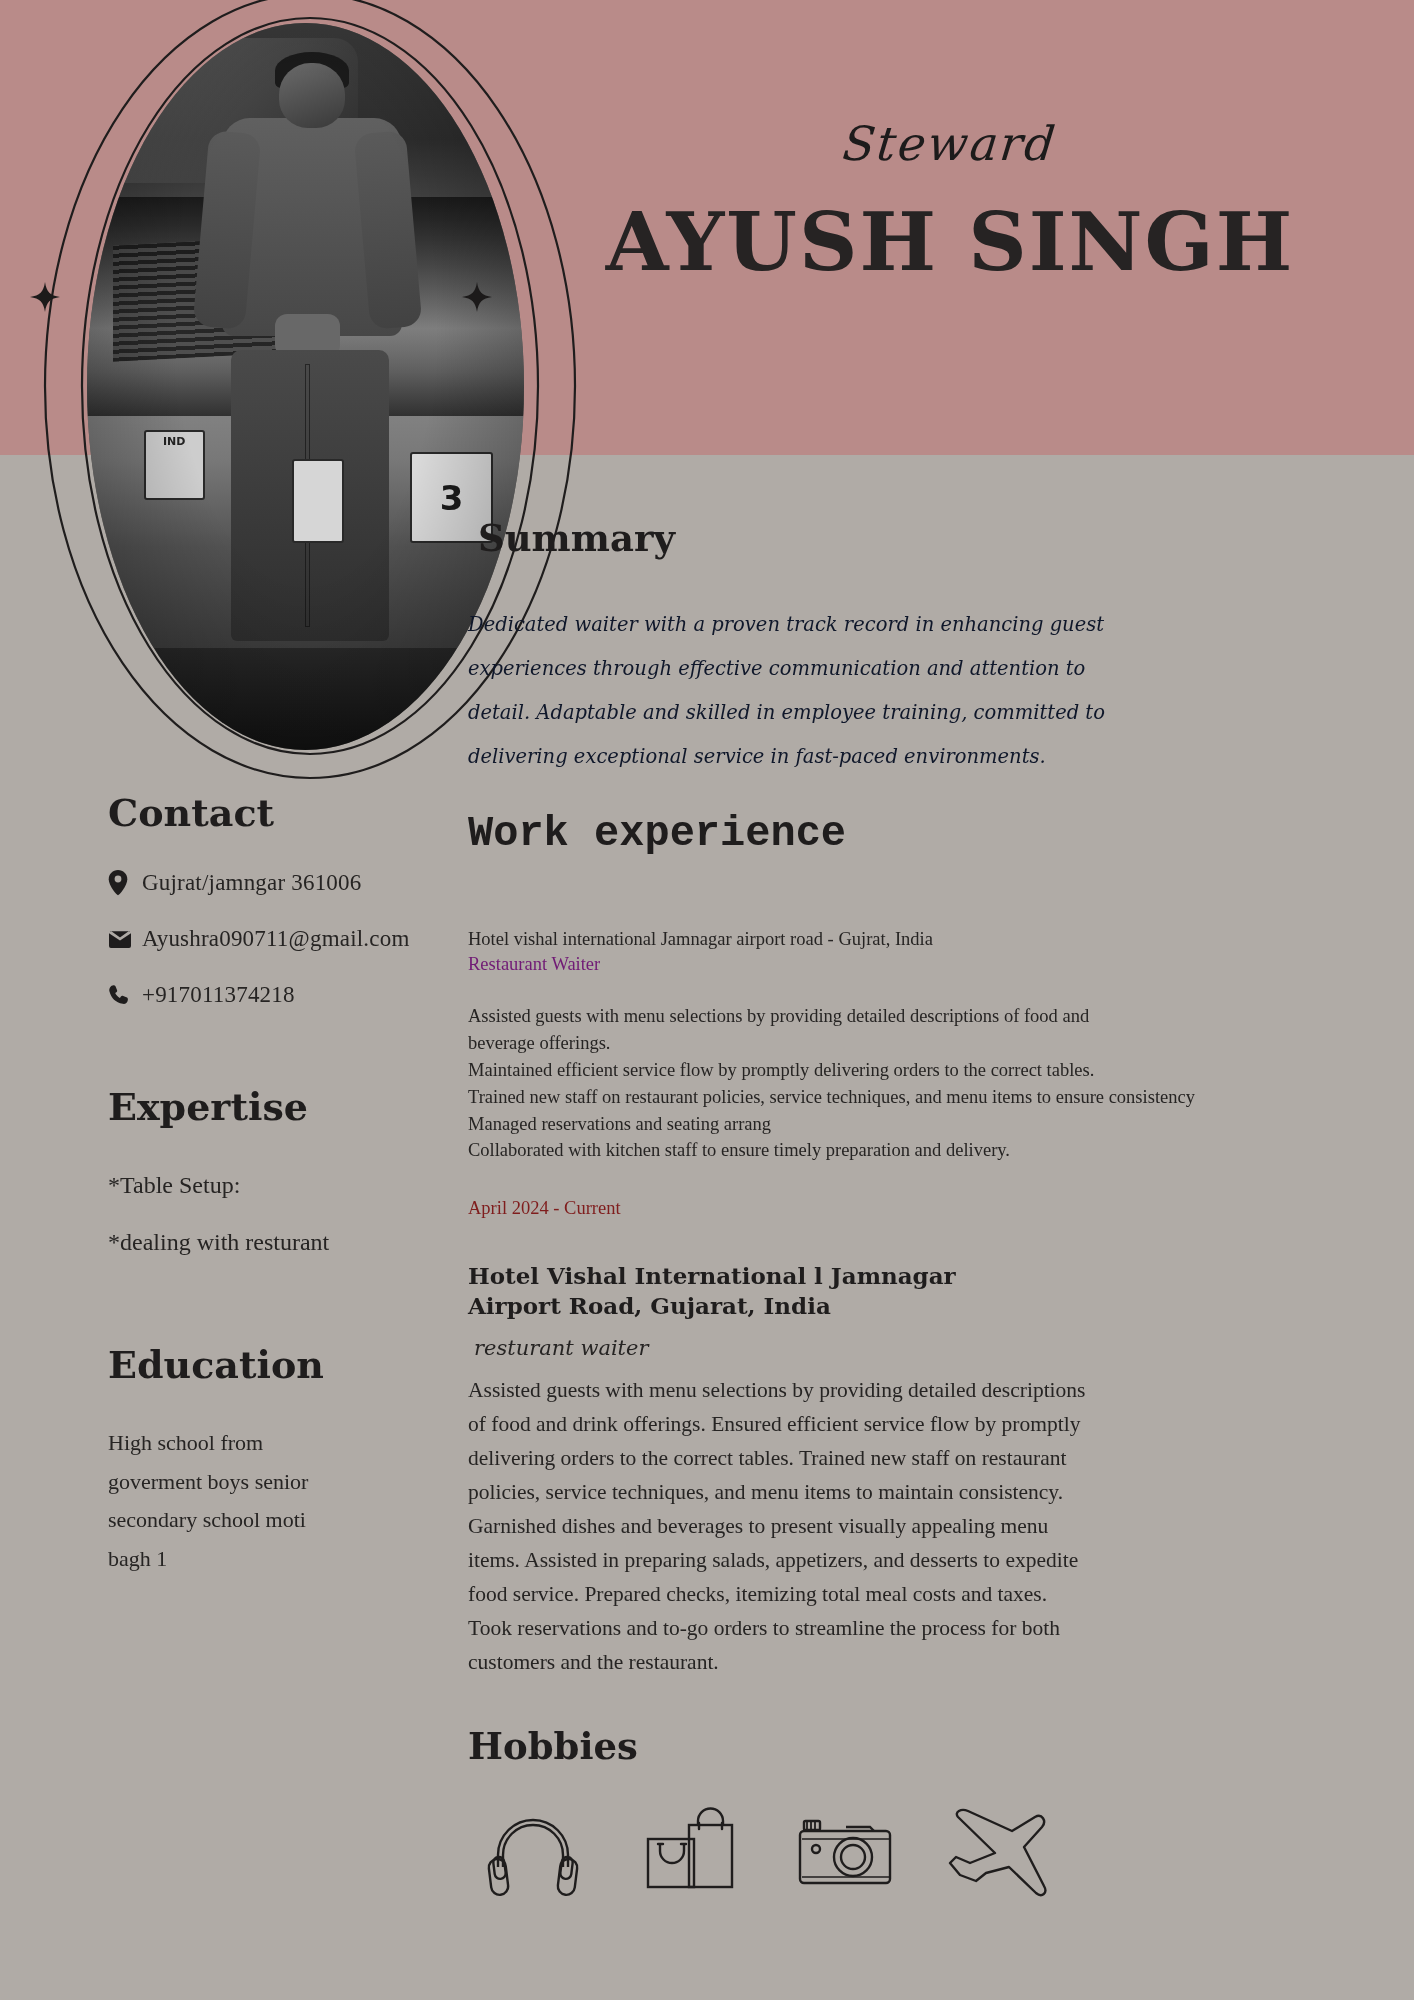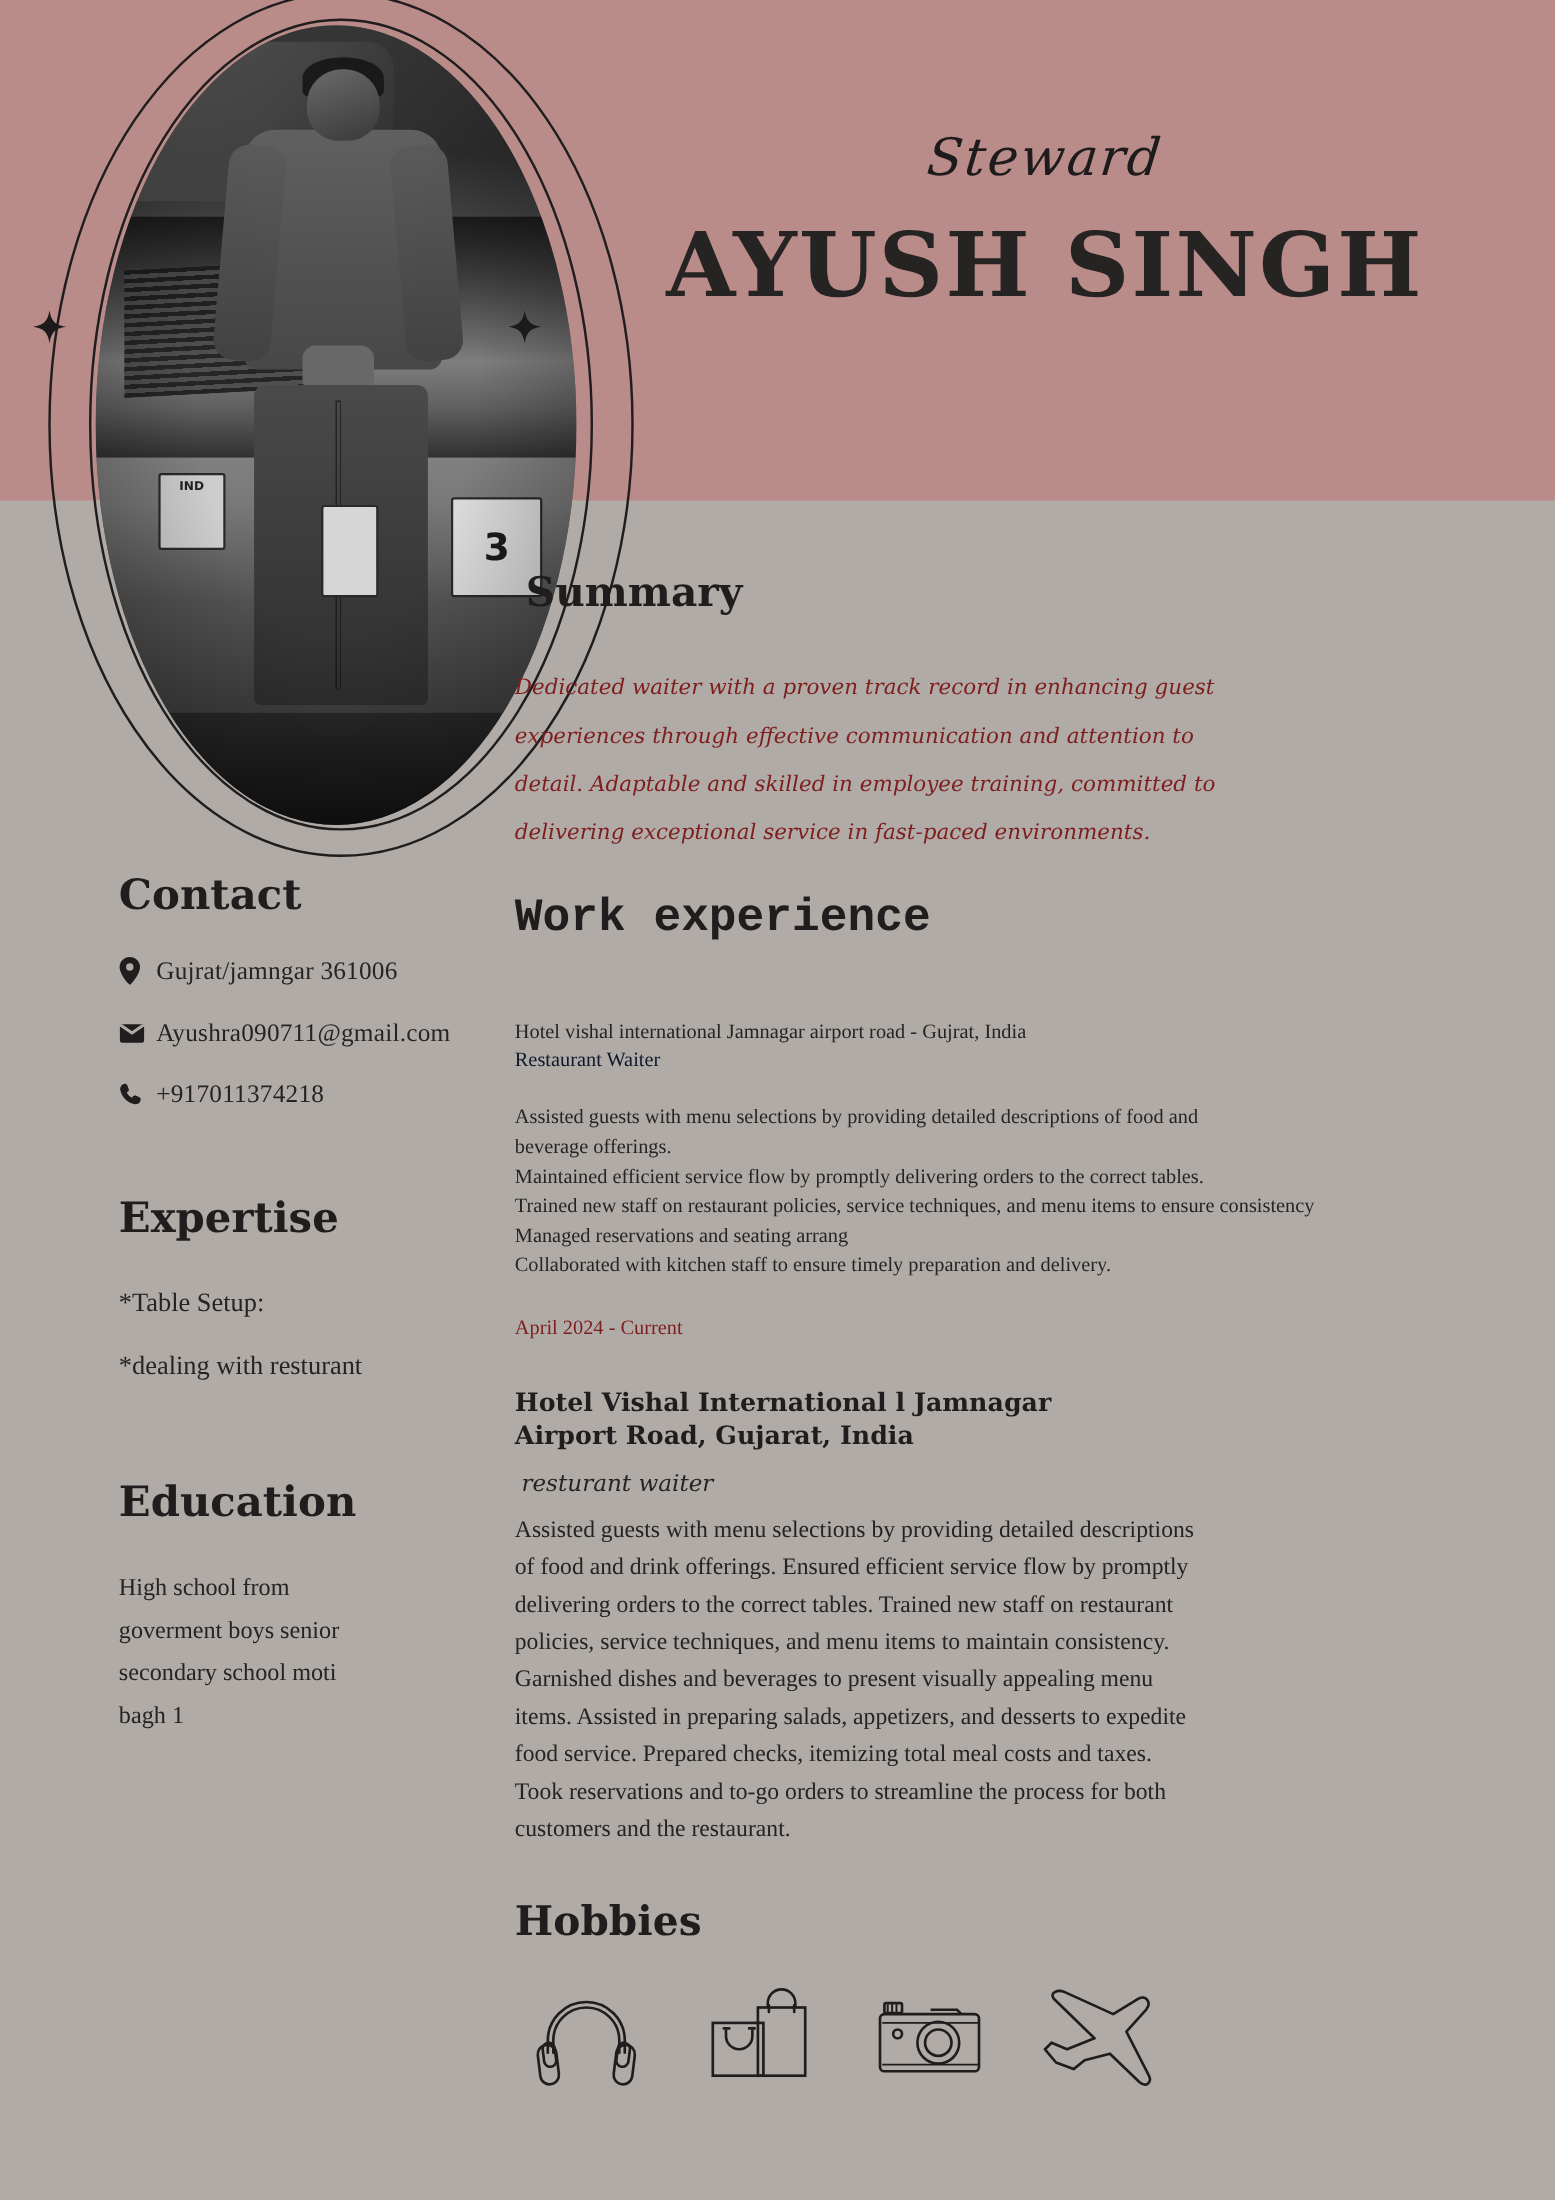--- a/index.html
+++ b/index.html
@@ -281,21 +281,21 @@
     color: #1f1d1d;
     margin: 0 0 0 10px;
     line-height: 1;
   }
   .summary-body {
     margin-top: 46px;
     font-family: "DejaVu Serif", serif;
     font-style: italic;
     font-size: 19.5px;
     line-height: 2.25;
-    color: #7f1d1d;
+    color: #0f172a;
     width: 640px;
   }
 
   .work-title {
     font-family: Liberation Mono, monospace;
     font-weight: bold;
     font-size: 42px;
     color: #1f1d1d;
     line-height: 1;
   }
@@ -308,21 +308,21 @@
   .wa-line {
     font-family: "Liberation Serif", serif;
     font-size: 18.5px;
     color: #262423;
     line-height: 1.35;
     white-space: nowrap;
   }
   .wa-sub {
     font-family: "Liberation Serif", serif;
     font-size: 18.5px;
-    color: #0f172a;
+    color: #701a75;
     line-height: 1.35;
   }
   .wa-bullets {
     margin-top: 26px;
   }
   .wa-bullets .b {
     font-family: "Liberation Serif", serif;
     font-size: 18.5px;
     color: #262423;
     line-height: 1.45;

